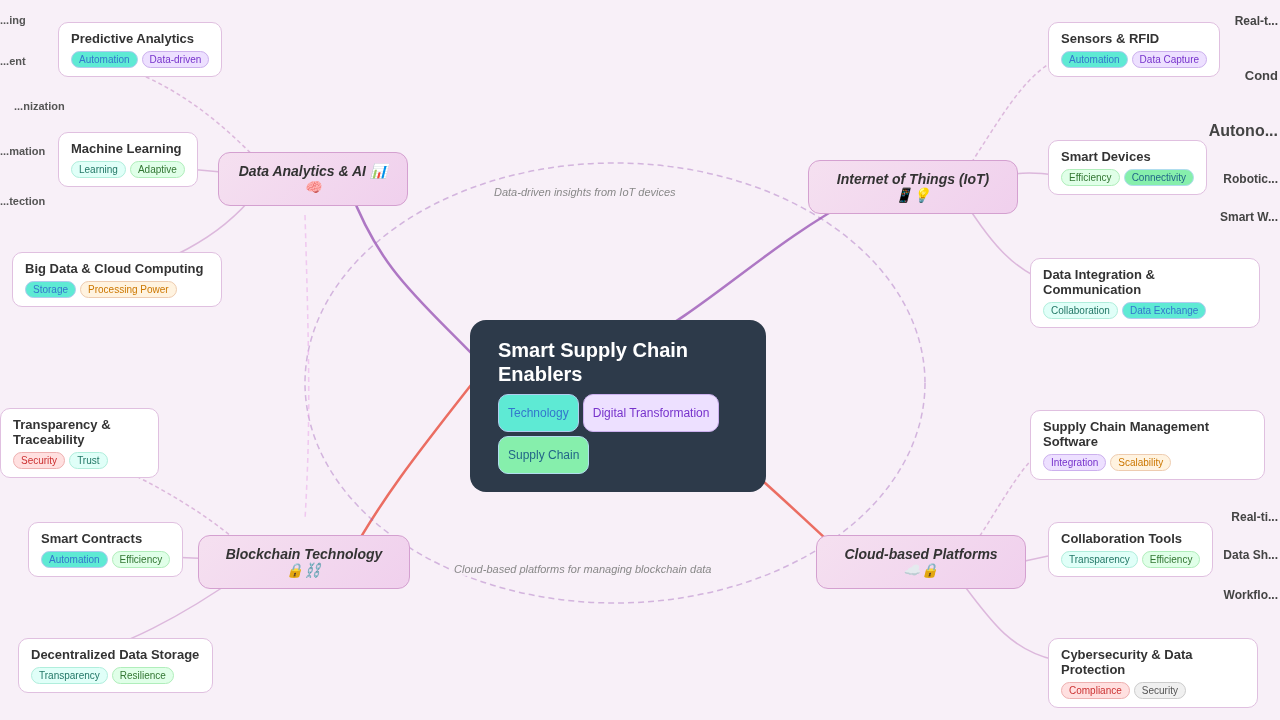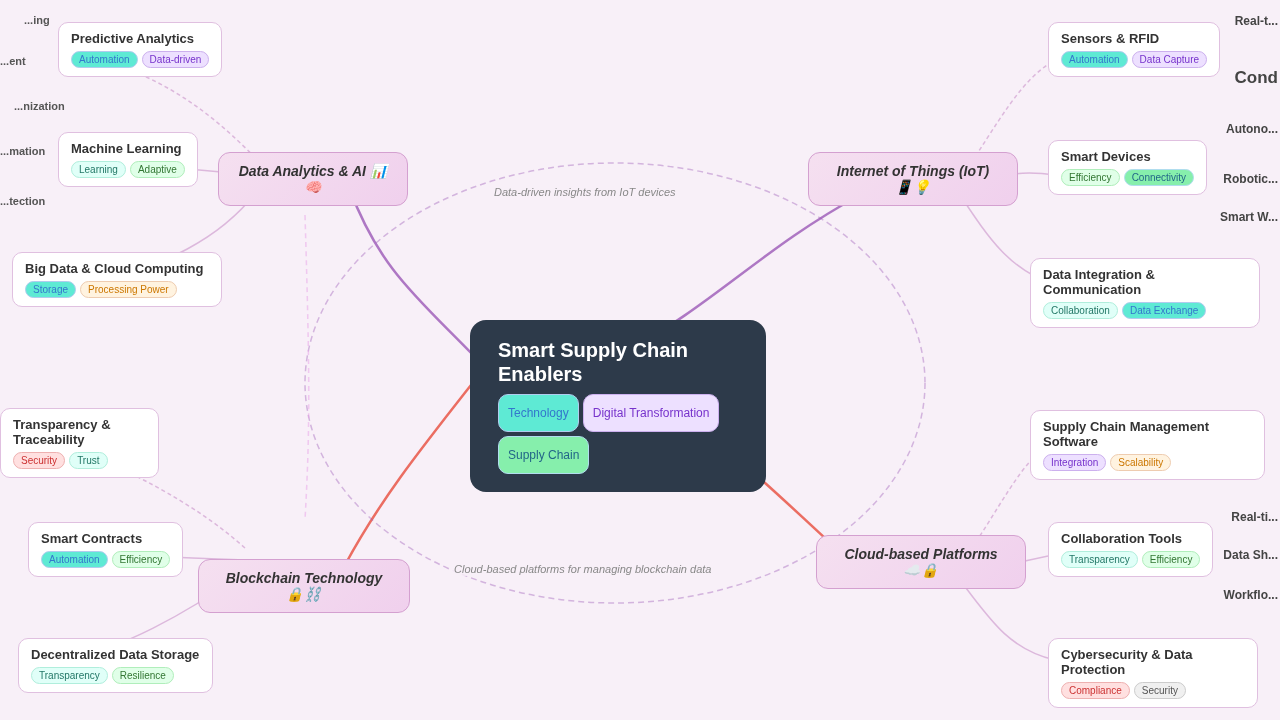--- a/index.html
+++ b/index.html
@@ -205,25 +205,25 @@
     <span>Data-driven insights from IoT devices</span>
   </div>
   <div class="edge-label" style="left:450px; top:562px;">
     <span>Cloud-based platforms for managing blockchain data</span>
   </div>
 
   <div class="node node-main" id="node-da-ai" style="left:218px; top:152px; width:190px;">
     <div class="node-title">Data Analytics &amp; AI 📊🧠</div>
   </div>
 
-  <div class="node node-main" id="node-blockchain" style="left:198px; top:559px; width:212px;">
+  <div class="node node-main" id="node-blockchain" style="left:198px; top:535px; width:212px;">
     <div class="node-title">Blockchain Technology 🔒⛓️</div>
   </div>
 
-  <div class="node node-main" id="node-iot" style="left:808px; top:152px; width:210px;">
+  <div class="node node-main" id="node-iot" style="left:808px; top:160px; width:210px;">
     <div class="node-title">Internet of Things (IoT) 📱💡</div>
   </div>
 
   <div class="node node-main" id="node-cloud" style="left:816px; top:535px; width:210px;">
     <div class="node-title">Cloud-based Platforms ☁️🔒</div>
   </div>
 
   <div class="node node-secondary" id="node-predictive" style="left:58px; top:22px;">
     <div class="node-title">Predictive Analytics</div>
     <div class="tags">
@@ -313,28 +313,28 @@
   </div>
 
   <div class="node node-secondary" id="node-cyber" style="left:1048px; top:638px; width:210px;">
     <div class="node-title">Cybersecurity &amp; Data Protection</div>
     <div class="tags">
       <span class="tag tag-red">Compliance</span>
       <span class="tag tag-gray">Security</span>
     </div>
   </div>
 
-  <div class="partial-label" style="left:0; top:14px; font-size:11px; color:#555;margin-left:24px;">...ing</div>
+  <div class="partial-label" style="left:0; top:14px; font-size:11px; color:#555;">...ing</div>
   <div class="partial-label" style="left:0; top:55px; font-size:11px; color:#555;">...ent</div>
   <div class="partial-label" style="left:0; top:100px; font-size:11px; color:#555;padding-left:14px;">...nization</div>
   <div class="partial-label" style="left:0; top:145px; font-size:11px; color:#555;">...mation</div>
   <div class="partial-label" style="left:0; top:195px; font-size:11px; color:#555;">...tection</div>
 
   <div class="partial-label" style="right:2px; top:14px; font-size:12px; font-weight:600; color:#444;">Real-t...</div>
-  <div class="partial-label" style="right:2px; top:68px; font-size:17px; font-weight:600; color:#444;">Cond</div>
-  <div class="partial-label" style="right:2px; top:122px; font-size:12px; font-weight:600; color:#444;">Autono...</div>
+  <div class="partial-label" style="right:2px; top:68px; font-size:13px; font-weight:600; color:#444;">Cond</div>
+  <div class="partial-label" style="right:2px; top:122px; font-size:16px; font-weight:600; color:#444;">Autono...</div>
   <div class="partial-label" style="right:2px; top:172px; font-size:12px; font-weight:600; color:#444;">Robotic...</div>
   <div class="partial-label" style="right:2px; top:210px; font-size:12px; font-weight:600; color:#444;">Smart W...</div>
   <div class="partial-label" style="right:2px; top:510px; font-size:12px; font-weight:600; color:#444;">Real-ti...</div>
   <div class="partial-label" style="right:2px; top:548px; font-size:12px; font-weight:600; color:#444;">Data Sh...</div>
   <div class="partial-label" style="right:2px; top:588px; font-size:12px; font-weight:600; color:#444;">Workflo...</div>
 
 </div>
 
 </body></html>

